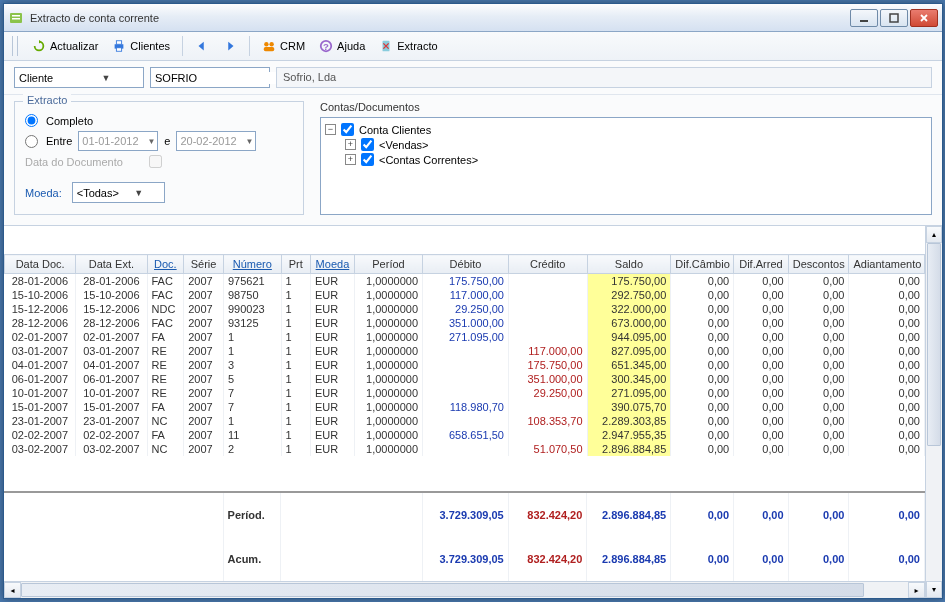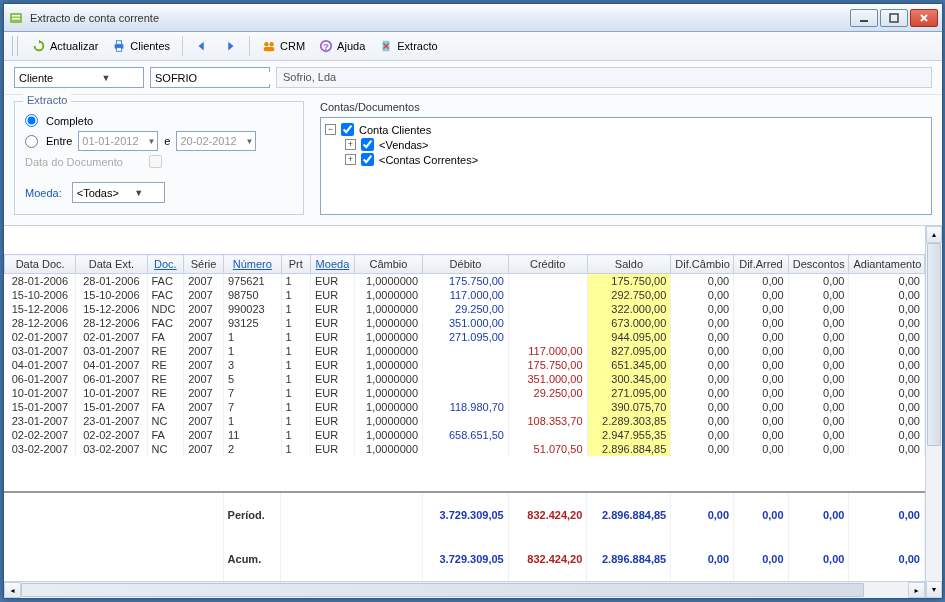--- a/index.html
+++ b/index.html
@@ -246,21 +246,21 @@
         </colgroup>
         <thead>
           <tr>
             <th>Data Doc.</th>
             <th>Data Ext.</th>
             <th class="link">Doc.</th>
             <th>Série</th>
             <th class="link">Número</th>
             <th>Prt</th>
             <th class="link">Moeda</th>
-            <th>Câmbio</th>
+            <th>Períod</th>
             <th>Débito</th>
             <th>Crédito</th>
             <th>Saldo</th>
             <th>Dif.Câmbio</th>
             <th>Dif.Arred</th>
             <th>Descontos</th>
             <th>Adiantamento</th>
           </tr>
         </thead>
         <tbody id="grid-body">

